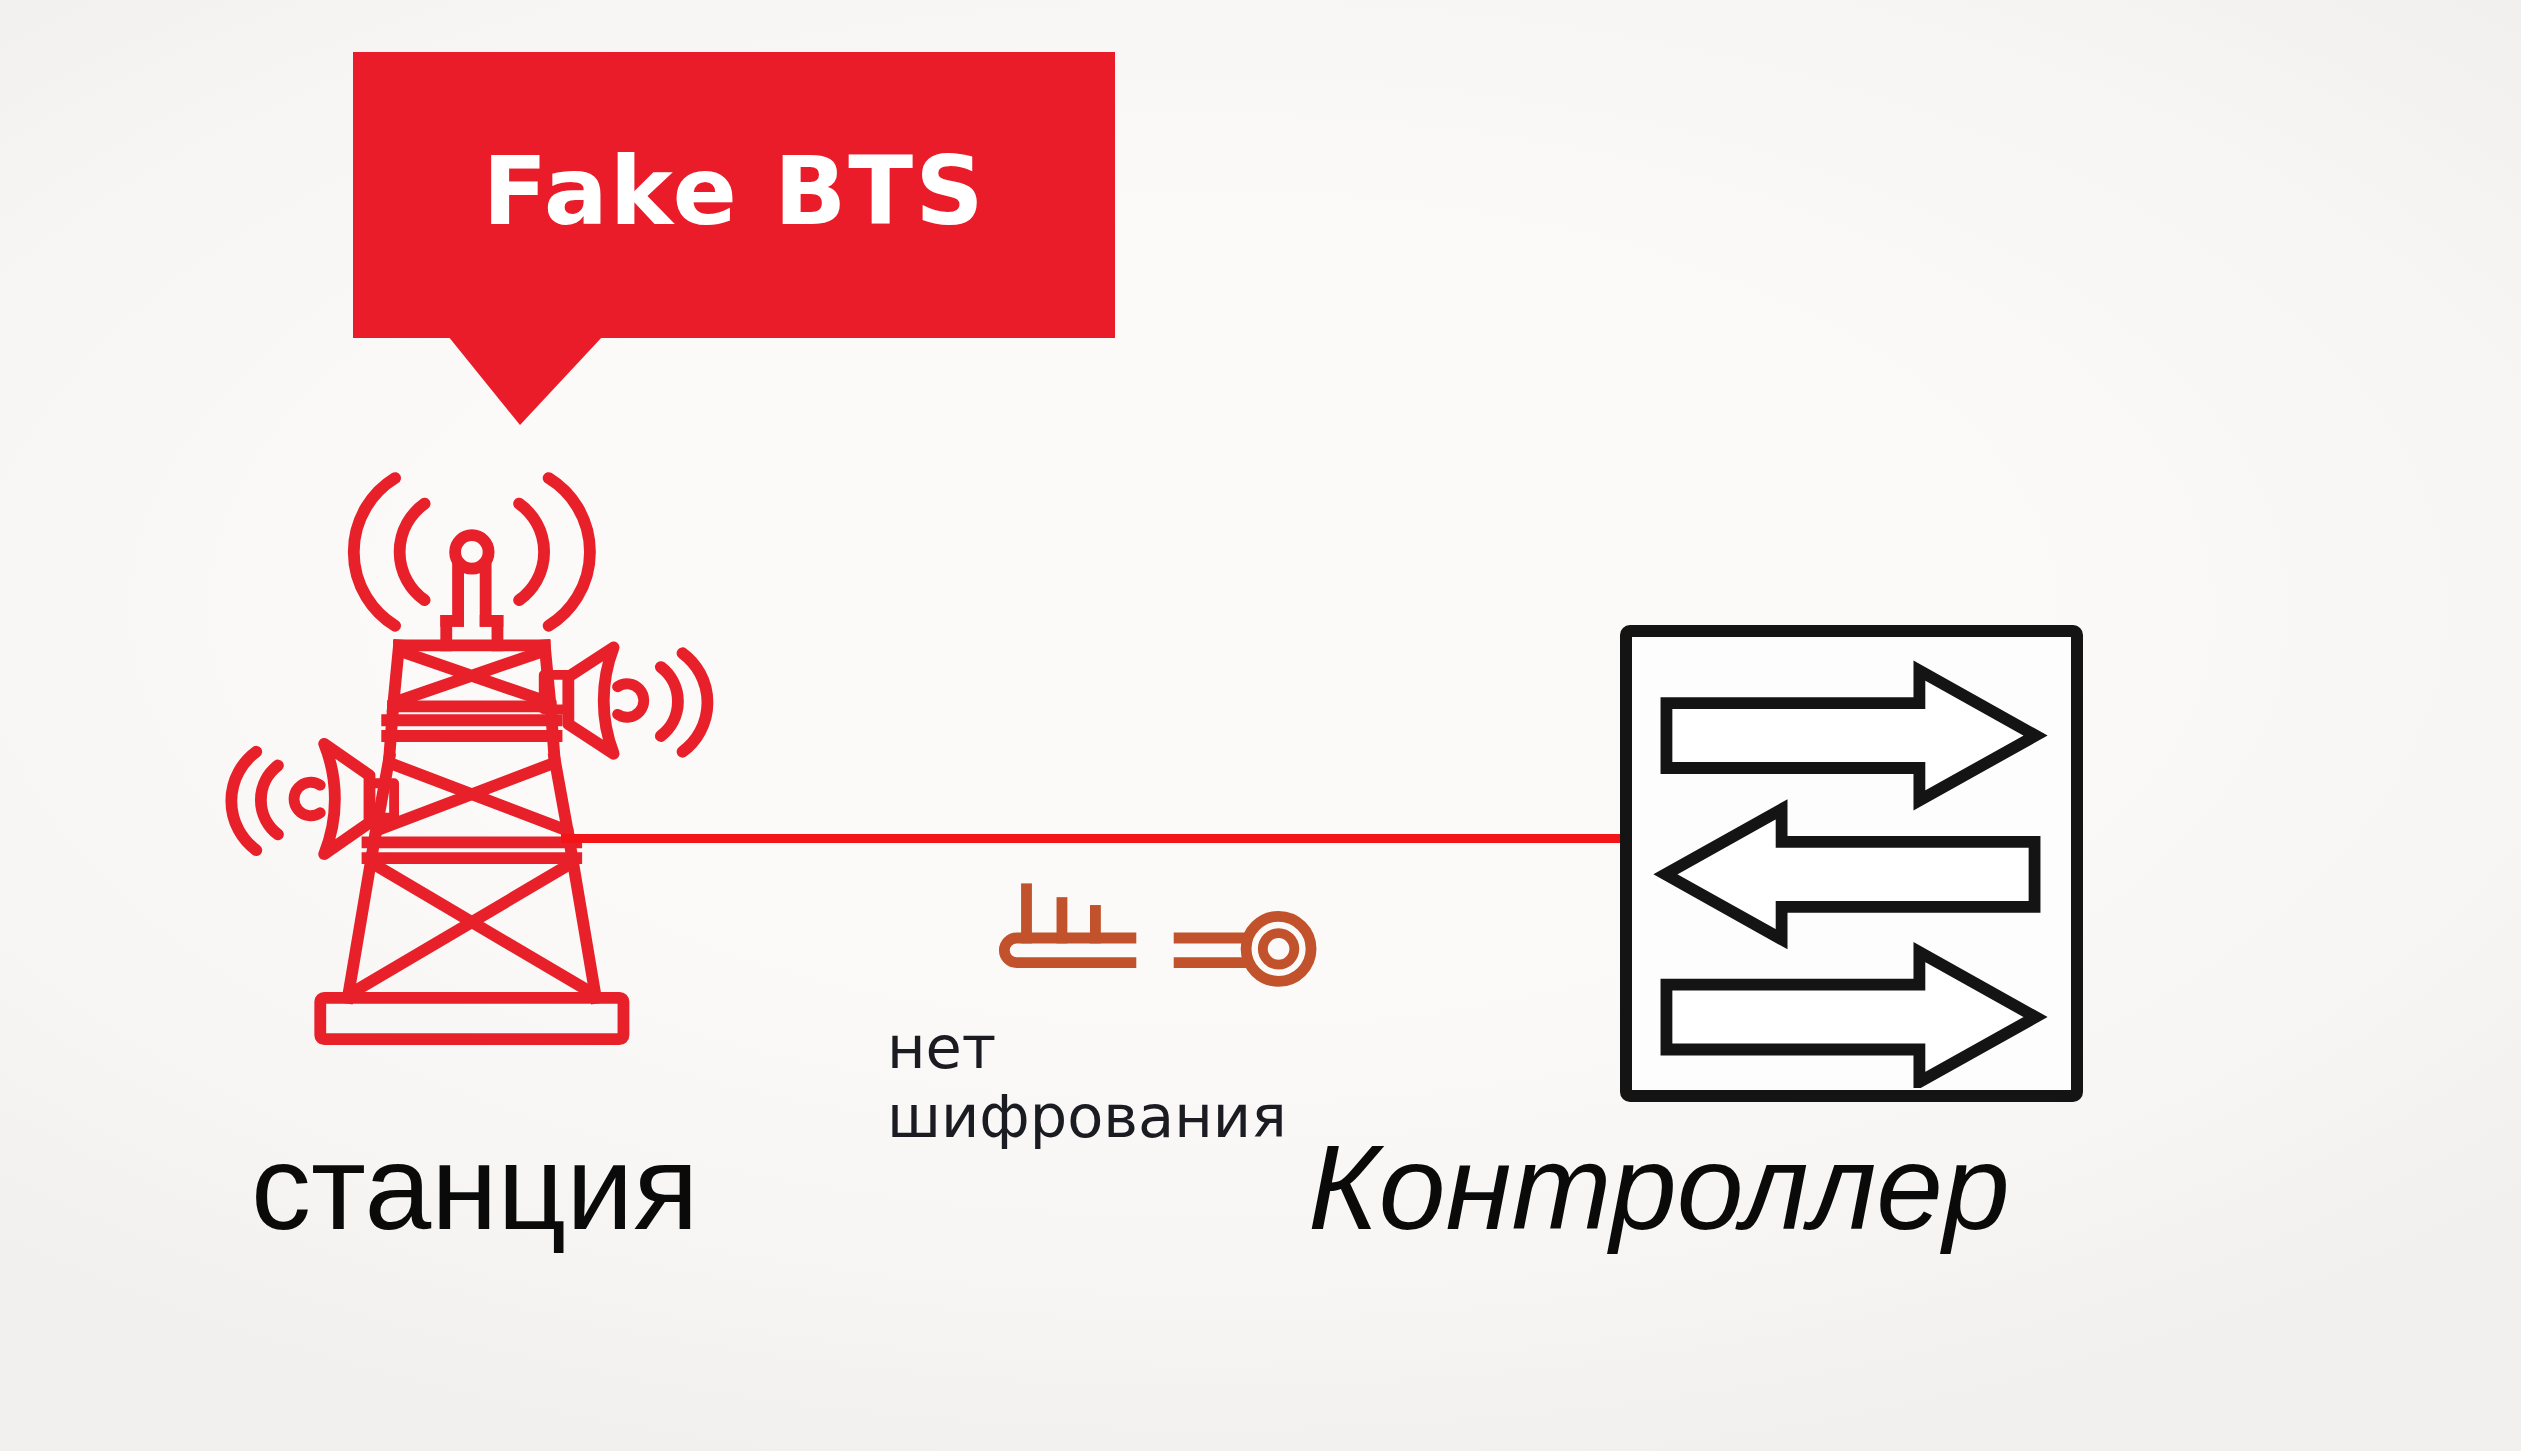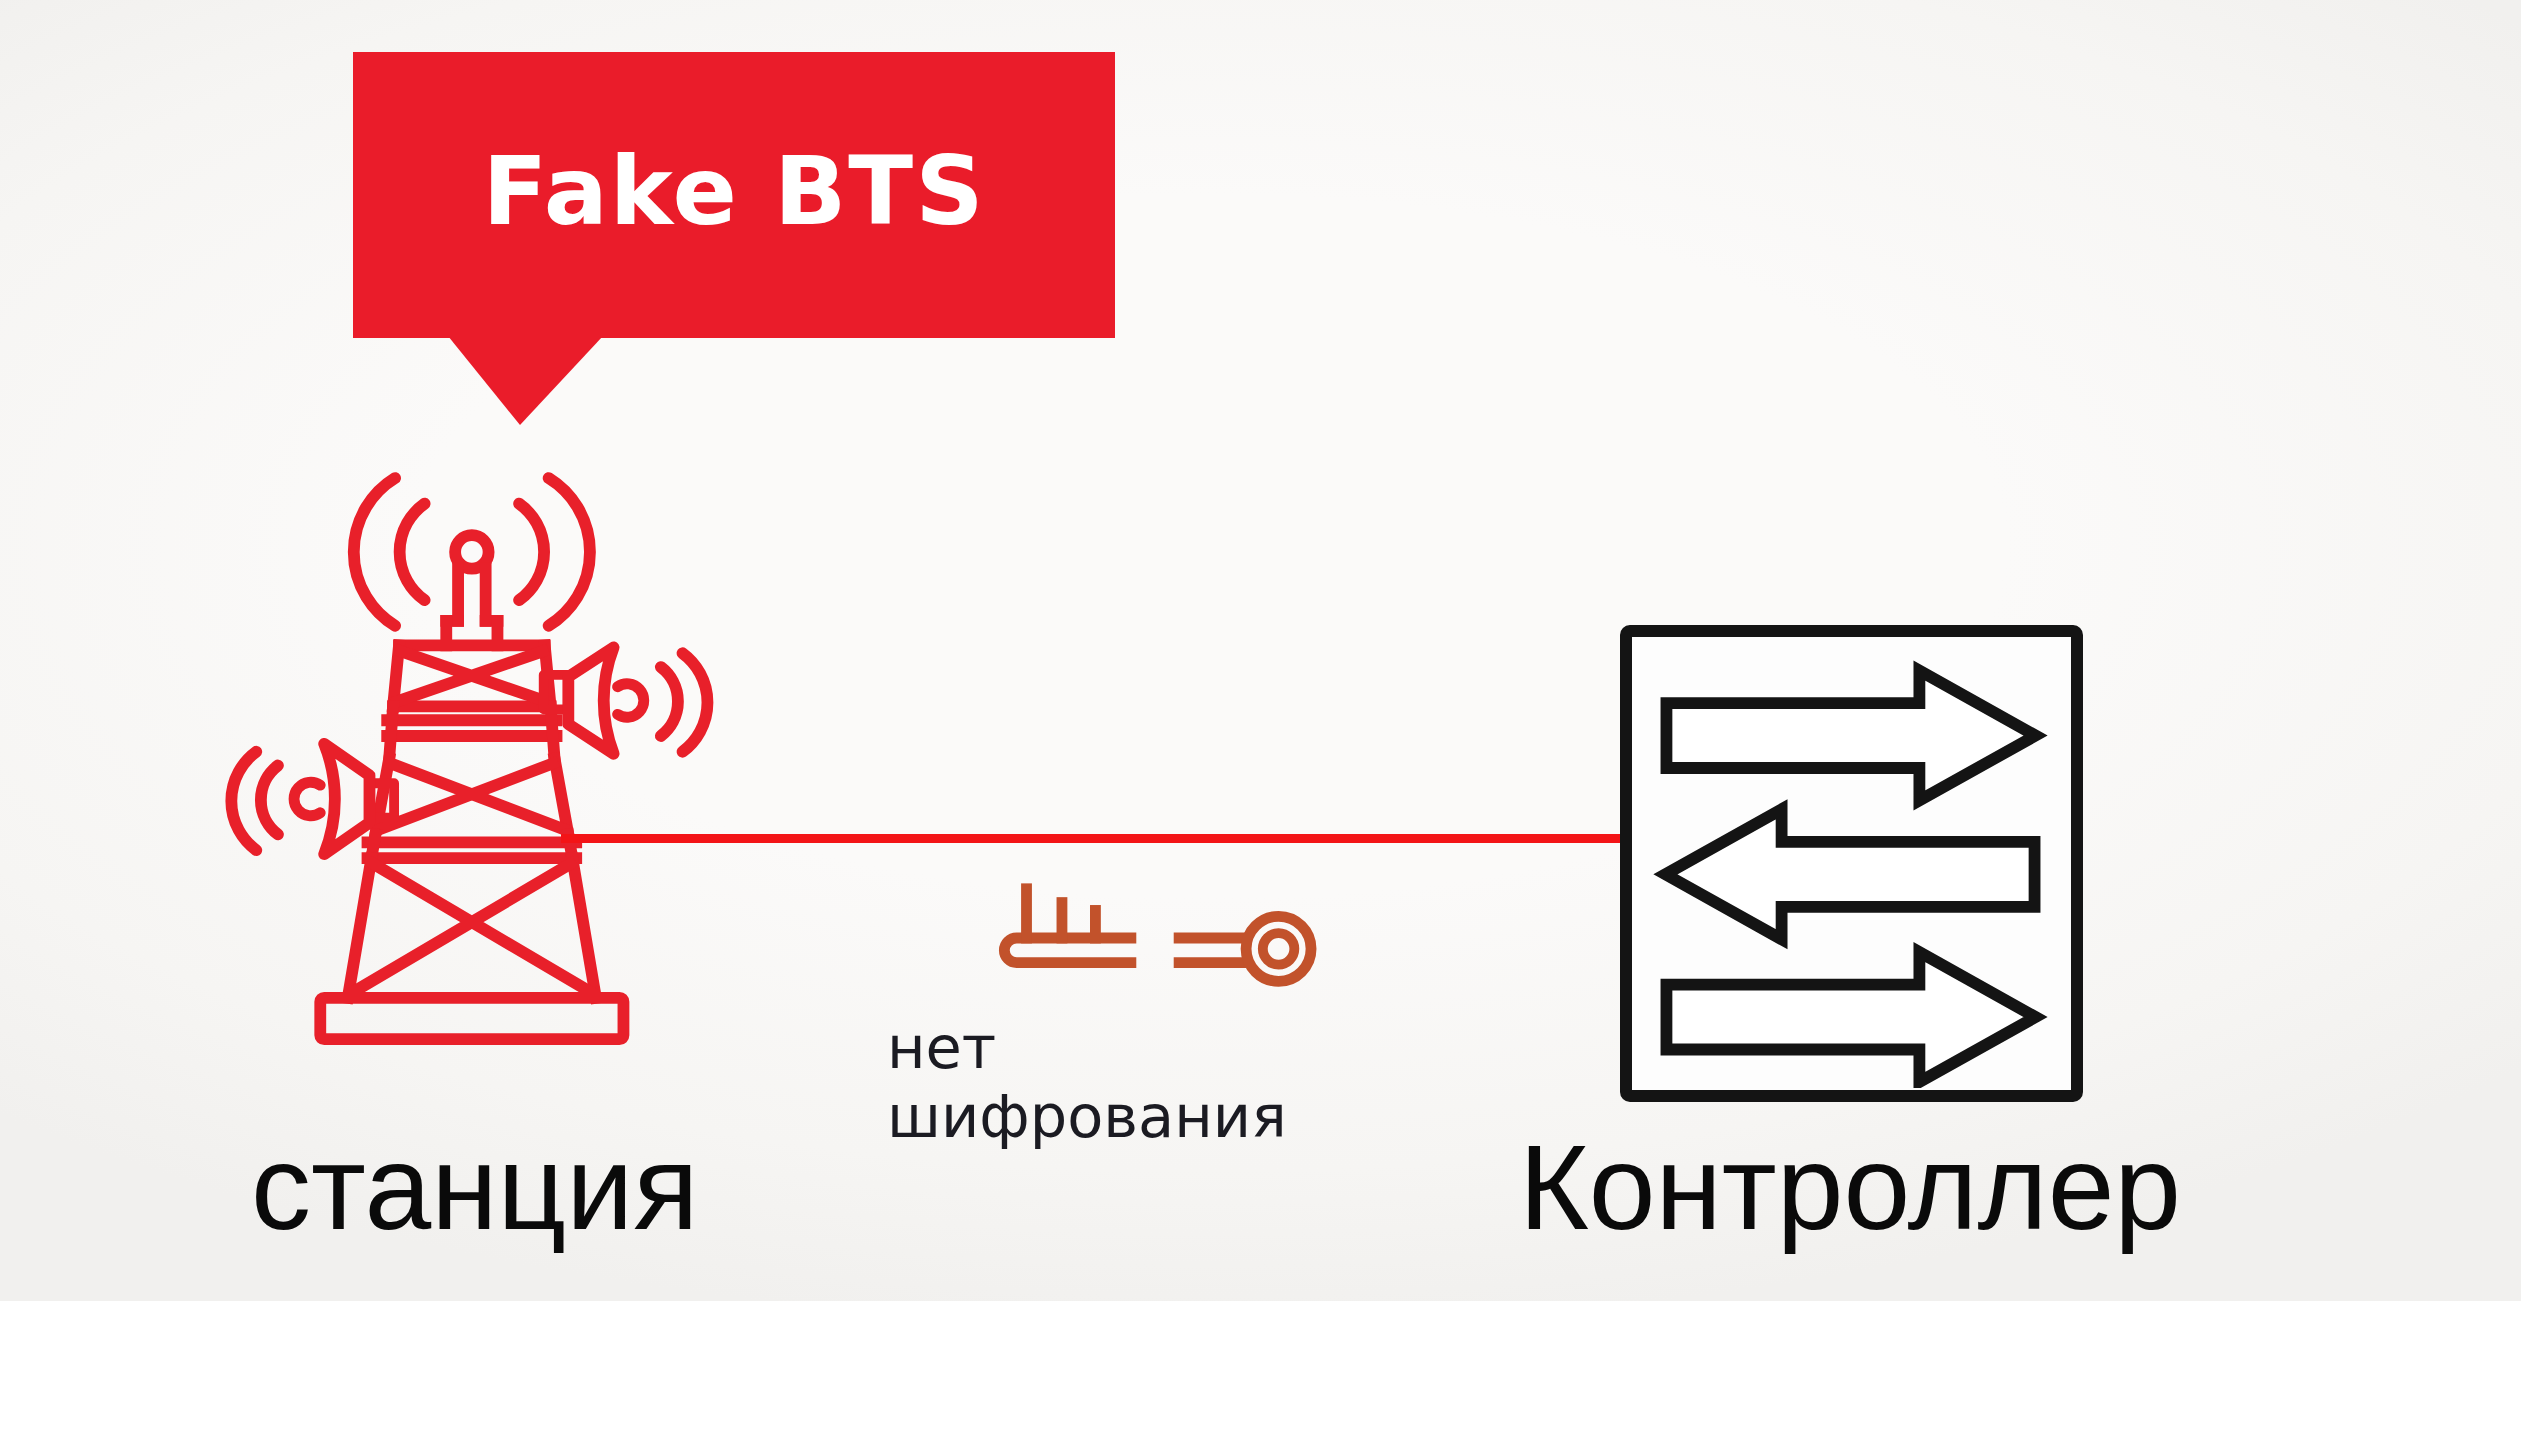--- a/index.html
+++ b/index.html
@@ -1,19 +1,19 @@
 <!DOCTYPE html>
 <html><head>
 <meta charset="utf-8">
 <style>
   * { margin:0; padding:0; box-sizing:border-box; }
   html,body { width:2522px; height:1455px; }
   body { font-family:"Liberation Sans", sans-serif; }
   .stage {
-    position:relative; width:2522px; height:1301px; overflow:hidden;
+    position:relative; width:2522px; height:1451px; overflow:hidden;
     background: radial-gradient(ellipse 70% 60% at 48% 42%, #fbfaf9 45%, #f6f5f3 80%, #f1f0ee 100%);
   }
   
   .bubble {
     position:absolute; left:353px; top:52px; width:762px; height:286px;
     background:#ea1c2a; display:flex; align-items:center; justify-content:center;
     padding-bottom:7.9px;
   }
   .bubble-label {
     color:#ffffff; font-size:95px; font-weight:600; letter-spacing:2px;
@@ -41,21 +41,21 @@
   .encryption-label {
     position:absolute; left:887px; top:1013px; width:493px; 
     font-size:59px; color:#1b1b22; font-family:"DejaVu Sans","Liberation Sans",sans-serif;
   }
   
   .node-label {
     position:absolute; color:#0a0a0a; font-size:120px; line-height:173px;
     font-family:"Liberation Sans", sans-serif; letter-spacing:0px;
   }
   .label-left  { left:251px;  top:1101px; text-align:left; }
-  .label-right { left:1308px; top:1101px; width:1084px; text-align:center; }
+  .label-right { left:1308px; top:1101px; width:1084px; text-align:left;font-style:italic; }
 </style>
 </head>
 <body>
 
 <div class="stage">
 
   <div class="bubble">
     <span class="bubble-label">Fake BTS</span>
   </div>
   <div class="bubble-tail"></div>

